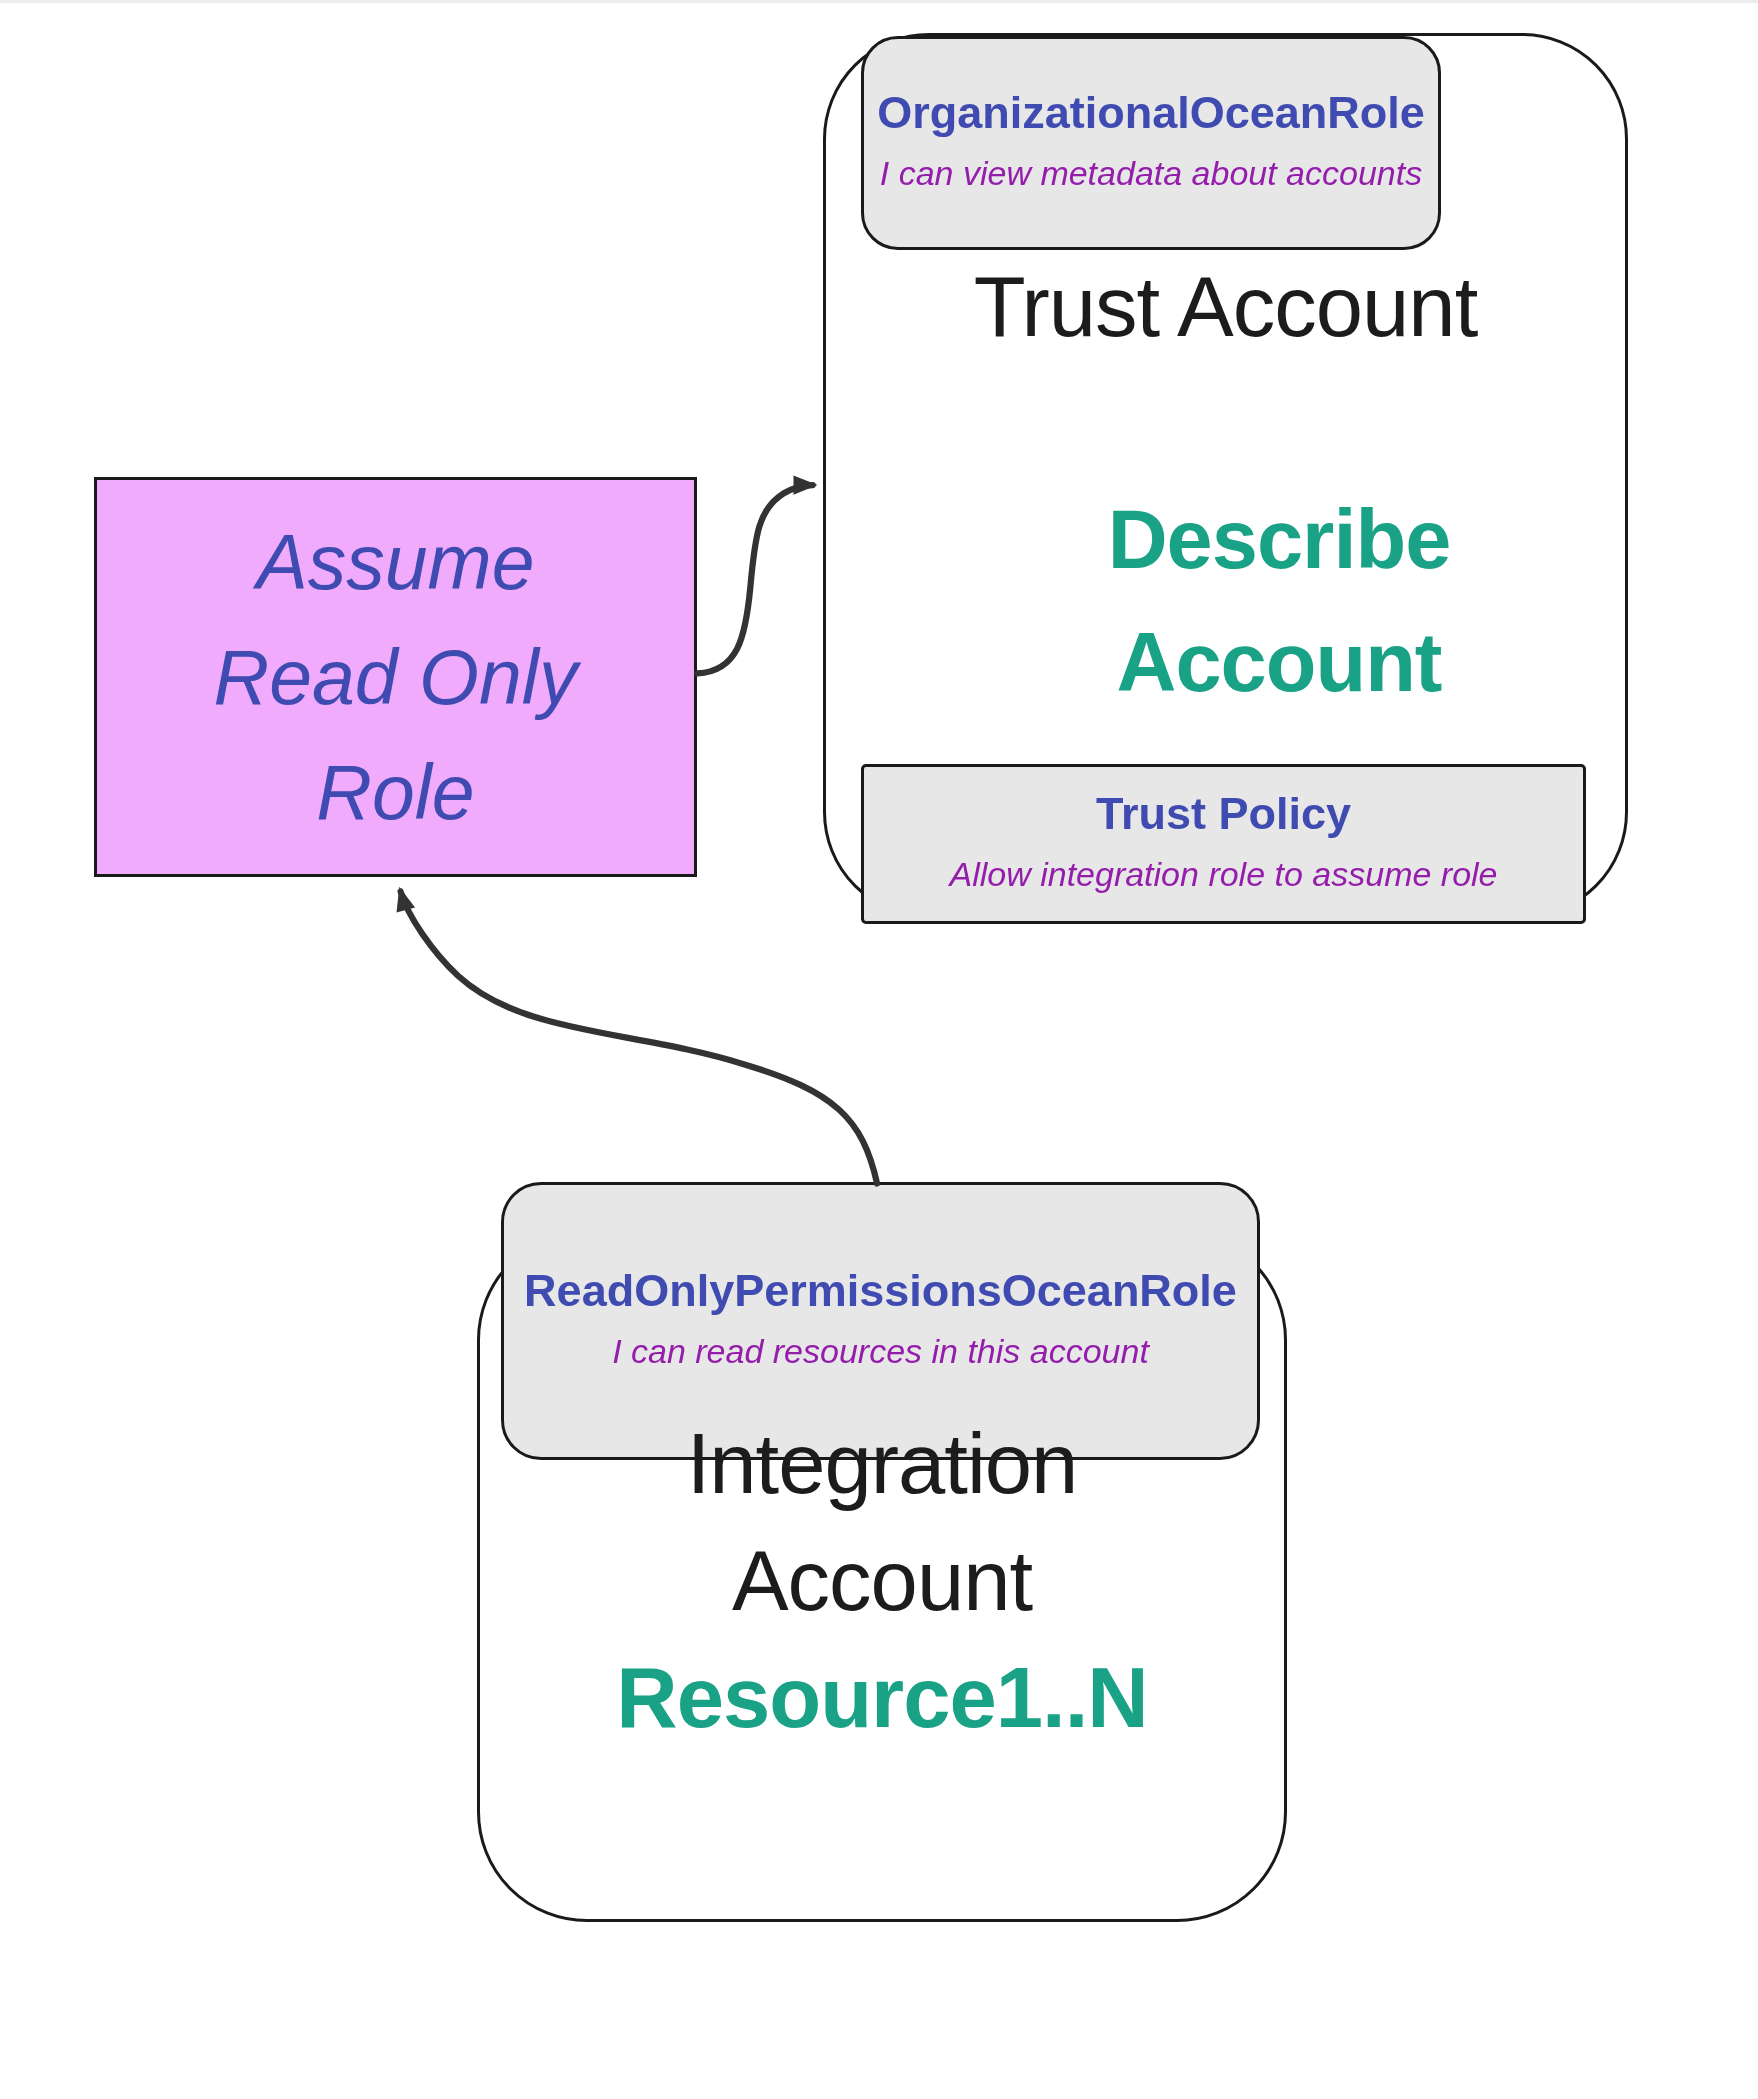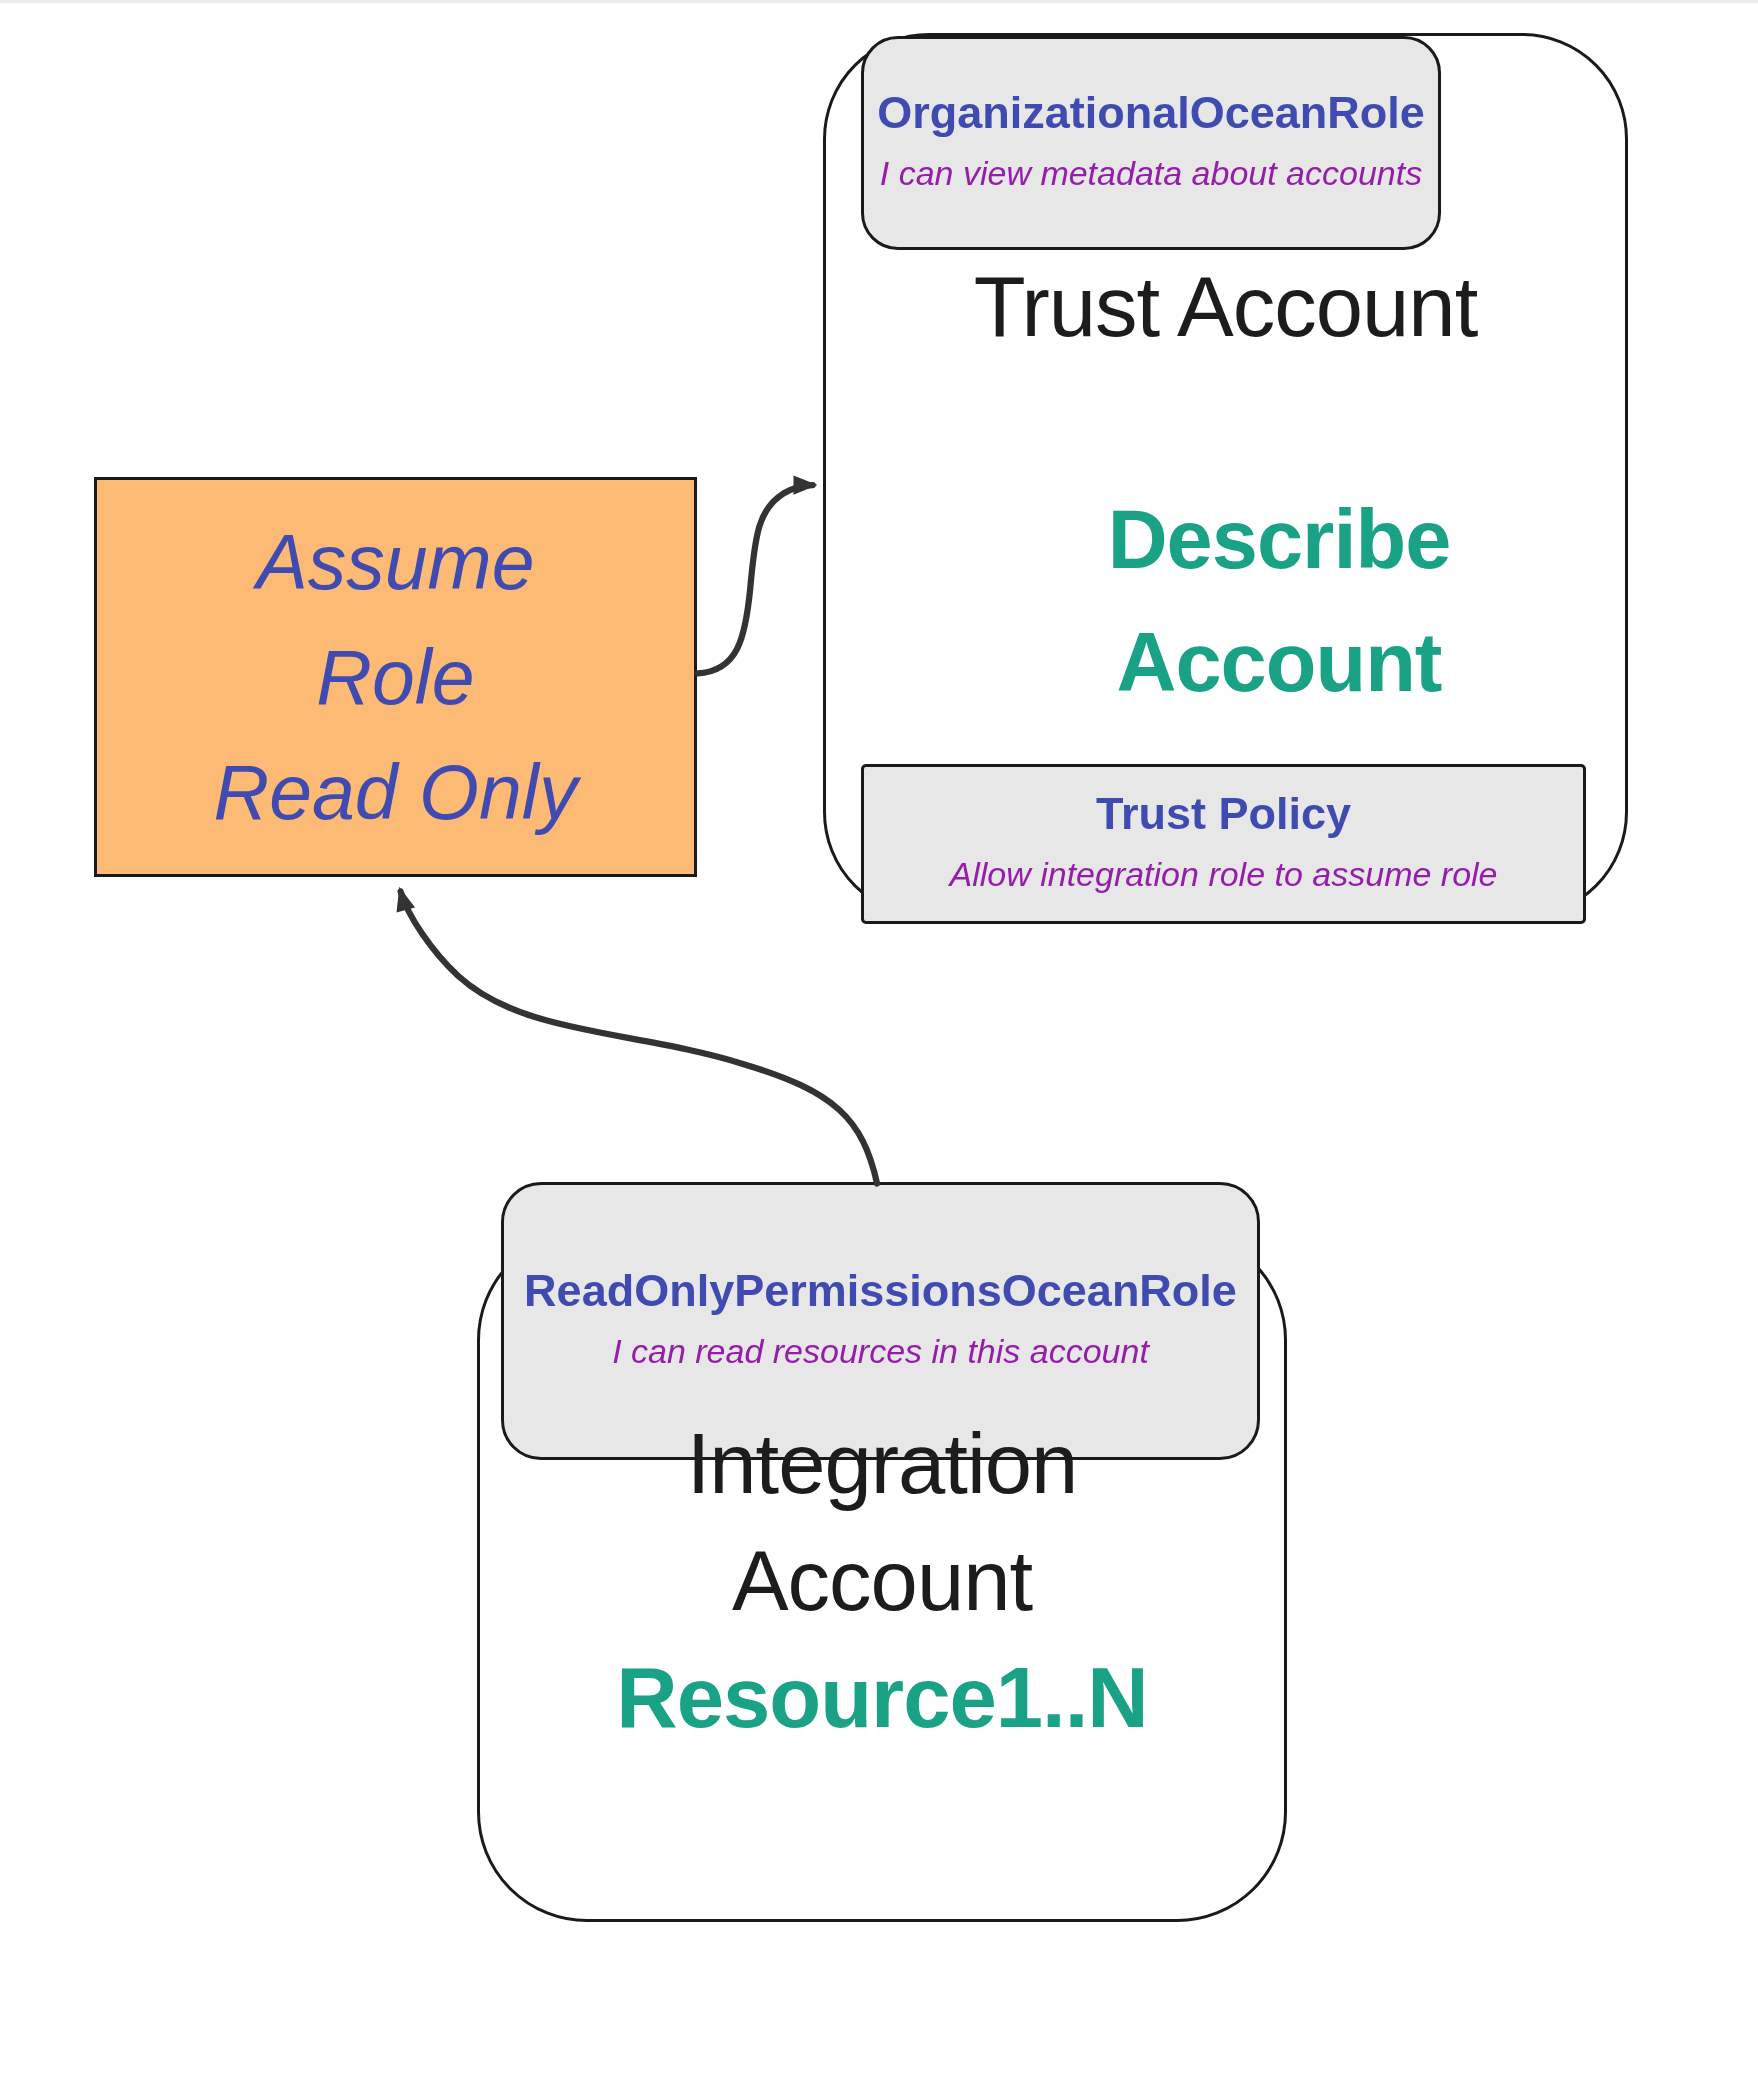--- a/index.html
+++ b/index.html
@@ -54,21 +54,21 @@
   .teal{color:#1aa287;font-weight:bold;}
   .action-block{
     position:absolute;left:823px;top:478px;width:912px;
     text-align:center;font-size:83px;font-weight:bold;color:#1aa287;
     line-height:123px;letter-spacing:-1px;
   }
   .int-resources{font-size:85px;}
   
   .assume-box{
     position:absolute;left:94px;top:477px;width:603px;height:400px;
-    background:#fdba74;border:3.8px solid #1a1a1a;box-sizing:border-box;
+    background:#f0abfc;border:3.8px solid #1a1a1a;box-sizing:border-box;
     display:flex;flex-direction:column;align-items:center;justify-content:center;
     text-align:center;
   }
   .assume-line{
     font-size:77px;font-style:italic;color:#3f4bb0;line-height:115px;
     white-space:nowrap;
   }
   
   svg.arrows{position:absolute;left:0;top:0;pointer-events:none;}
 </style>
@@ -95,22 +95,22 @@
     <div>Account</div>
   </div>
 
   <div class="pill-label trust">
     <div class="role-name">Trust Policy</div>
     <div class="role-desc">Allow integration role to assume role</div>
   </div>
 
   <div class="assume-box">
     <div class="assume-line">Assume</div>
+    <div class="assume-line">Read Only</div>
     <div class="assume-line">Role</div>
-    <div class="assume-line">Read Only</div>
   </div>
 
   <div class="pill-label readonly">
     <div class="role-name">ReadOnlyPermissionsOceanRole</div>
     <div class="role-desc">I can read resources in this account</div>
   </div>
 
   <div class="big-title int-title">
     <div>Integration</div>
     <div>Account</div>

